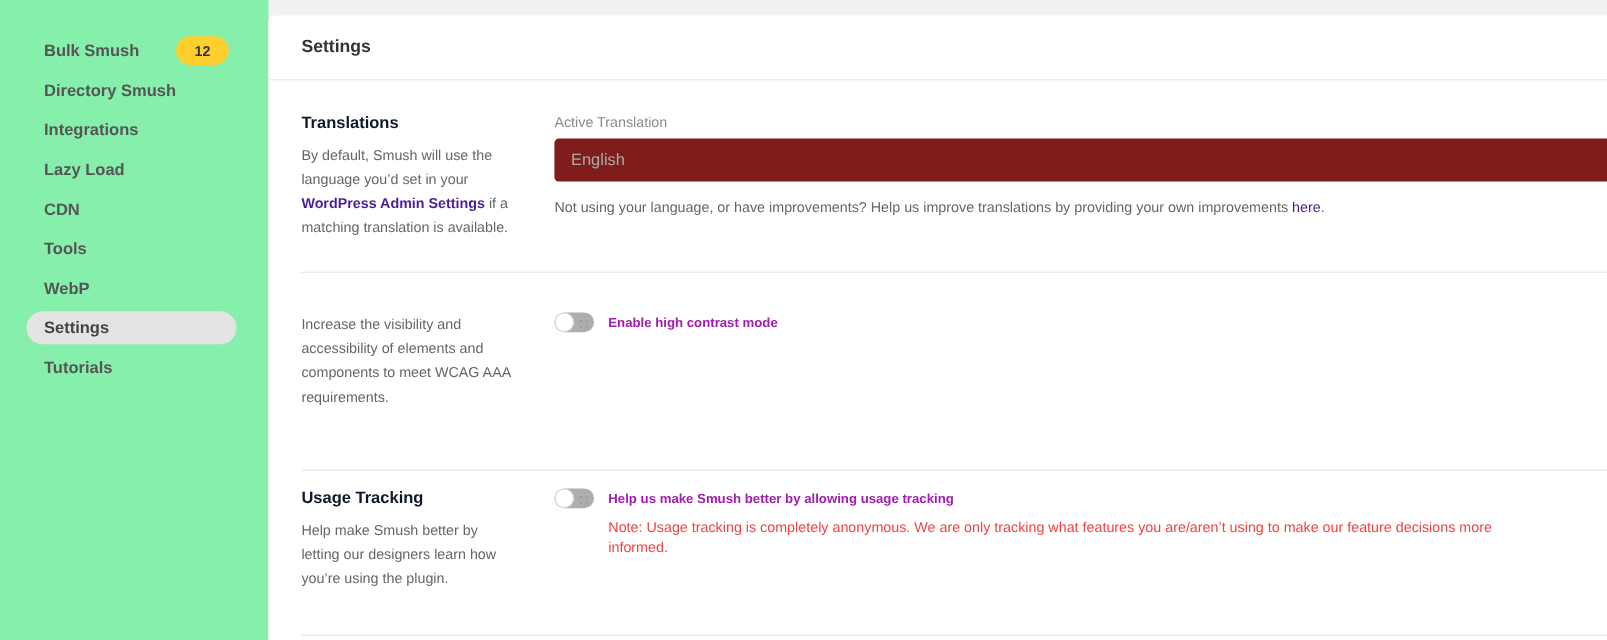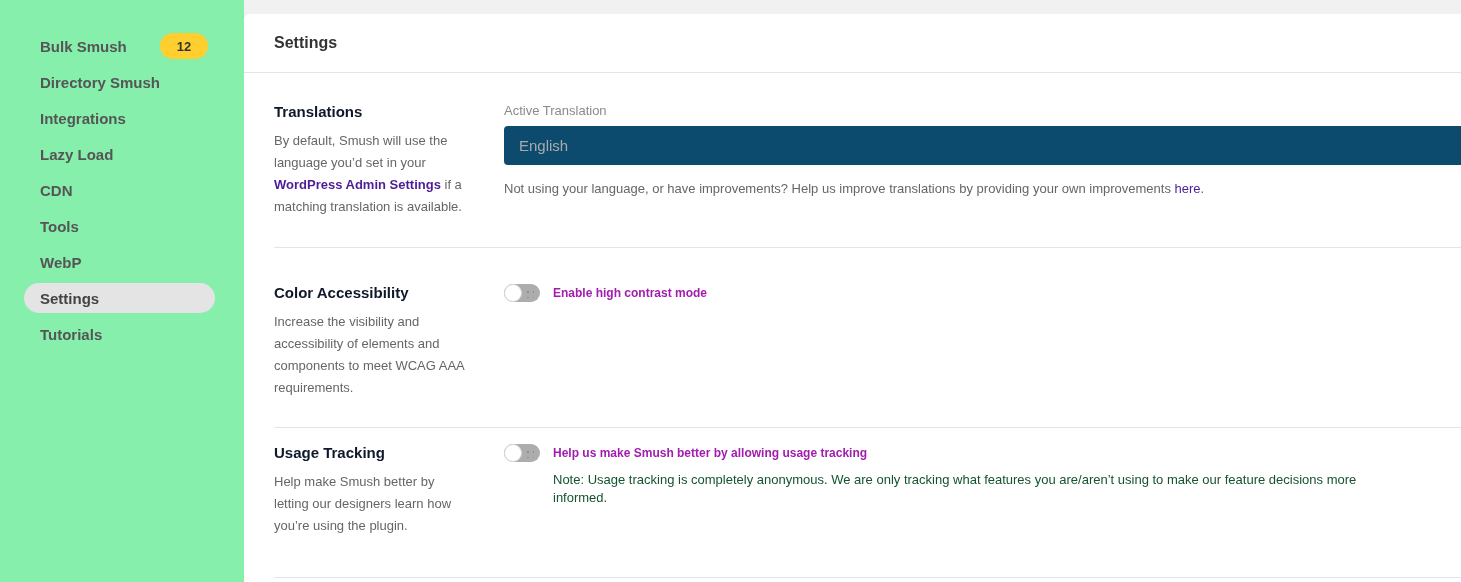--- a/index.html
+++ b/index.html
@@ -82,21 +82,21 @@
   }
   a.link { color: #4c1d95; text-decoration: none; cursor: pointer; text-align: right; }
   a.link.bold { font-weight: 700; }
 
   .field-label {
     font-size: 13px; font-weight: 500; color: #8a8a8a;
     margin-bottom: 8px;
   }
   .text-input {
     height: 39px;
-    background: #0c4a6e;
+    background: #7f1d1d;
     border-radius: 4px 0 0 4px;
     display: flex; align-items: center;
     padding-left: 15px;
     font-size: 15px; font-weight: 500; color: #aaa;
   }
   .field-note {
     margin-top: 15px;
     font-size: 13px; color: #666;
     line-height: 18px;
   }
@@ -124,21 +124,21 @@
     width: 9px; height: 9px;
     background-image: radial-gradient(circle, #8f8f8f 1px, transparent 1.2px);
     background-size: 6px 6px;
     background-position: 0 0;
   }
   .toggle-label {
     font-size: 12px; font-weight: 700; color: #a21caf;
   }
   .toggle-note {
     margin: 9px 0 0 49px;
-    font-size: 13px; color: #14532d;
+    font-size: 13px; color: #ef4444;
     line-height: 18px;
     padding-right: 60px;
   }
 </style>
 </head>
 <body>
 
 <div class="sidebar">
   <div class="nav" id="sidebar-nav">
       <div class="nav-item">
@@ -187,21 +187,20 @@
       <div class="field-label">Active Translation</div>
       <div class="text-input">
         <span>English</span>
       </div>
       <div class="field-note"><span>Not using your language, or have improvements? Help us improve translations by providing your own improvements </span><a class="link">here</a><span>.</span></div>
     </div>
   </div>
 
   <div class="row row-2">
     <div class="col-left">
-      <div class="section-title">Color Accessibility</div>
       <div class="section-desc">Increase the visibility and accessibility of elements and components to meet WCAG AAA requirements.</div>
     </div>
     <div class="col-right">
       <div class="toggle-row">
         <div class="toggle">
           <span class="dots"></span>
           <span class="knob"></span>
         </div>
         <span class="toggle-label">Enable high contrast mode</span>
       </div>

